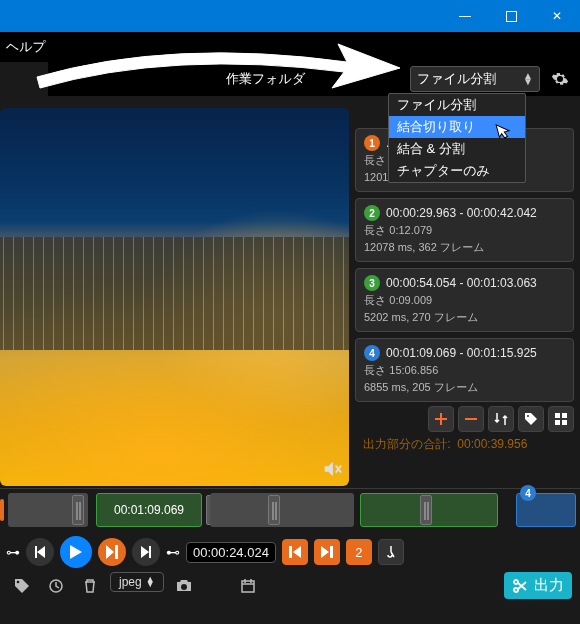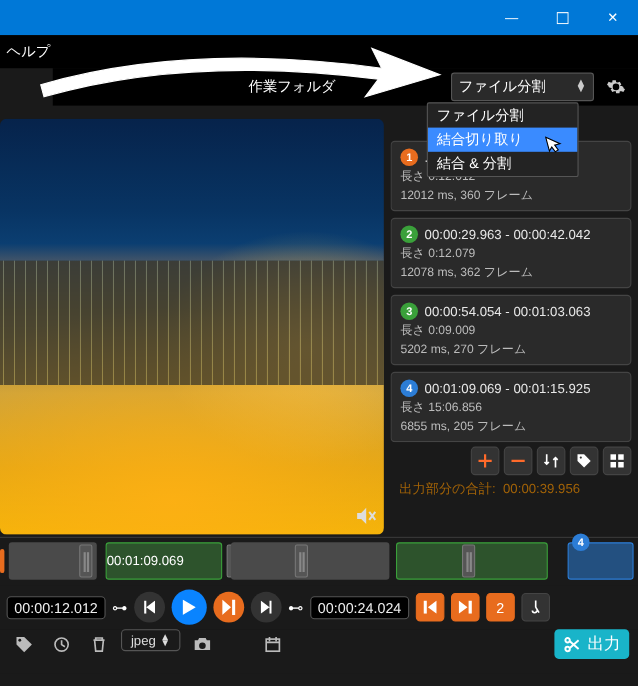--- a/index.html
+++ b/index.html
@@ -44,21 +44,21 @@
   .seg1 { margin-top:24px; } 
   
   .segtools { display:flex; justify-content:flex-end; gap:4px; padding:4px 6px 2px; }
   .segtools .btn { width:26px; height:26px; background:#333; border-radius:4px; display:flex; align-items:center; justify-content:center; font-size:15px; color:#fff; border:1px solid #444; }
   .btn.add{color:#ff6a2a;} .btn.rem{color:#ff6a2a;}
   .totals { text-align:left; font-size:12px; color:#a16207; padding:2px 8px 4px; }
   
   .timeline { height:44px; background:#1a1a1a; border-top:1px solid #3a3a3a; position:relative; margin-top:2px; }
   .tl-orange{position:absolute;left:0;top:10px;width:4px;height:22px;background:#e86c1e;border-radius:2px;}
   .tl-grey1{position:absolute;left:8px;top:4px;width:80px;height:34px;background:#4a4a4a;border-radius:3px;}
-  .tl-green{position:absolute;left:96px;top:4px;width:106px;height:34px;background:rgba(62,132,60,.55);border:1px solid #3aa03a;border-radius:3px;display:flex;align-items:center;font-size:12px;}
+  .tl-green{position:absolute;left:96px;top:4px;width:106px;height:34px;background:rgba(62,132,60,.55);border:1px solid #3aa03a;border-radius:3px;display:flex;align-items:center;justify-content:center;font-size:12px;}
   .tl-grey2{position:absolute;left:210px;top:4px;width:144px;height:34px;background:#4a4a4a;border-radius:3px;}
   .tl-green2{position:absolute;left:360px;top:4px;width:138px;height:34px;background:rgba(62,132,60,.55);border:1px solid #3aa03a;border-radius:3px;}
   .tl-blue{position:absolute;left:516px;top:4px;width:60px;height:34px;background:rgba(44,125,214,.55);border:1px solid #2c7dd6;border-radius:3px;}
   .tl-num4{position:absolute;left:520px;top:-4px;}
   .tl-handle{position:absolute;top:6px;width:12px;height:30px;background:#555;border:1px solid #777;border-radius:2px;}
   .tl-handle::after{content:"";position:absolute;left:3px;top:6px;width:2px;height:18px;background:#888;box-shadow:3px 0 #888;}
   
   .transport { height:40px; background:#1a1a1a; display:flex; align-items:center; gap:6px; padding:0 6px; }
   .tc{background:#000;border:1px solid #555;border-radius:4px;padding:2px 6px;font-size:13px;color:#eee;}
   .tbtn{width:28px;height:28px;border-radius:50%;display:flex;align-items:center;justify-content:center;font-size:14px;color:#fff;background:#333;}
@@ -106,20 +106,21 @@
     <svg width="18" height="18" viewBox="0 0 24 24" fill="#ccc">
         <path d="M12 8a4 4 0 100 8 4 4 0 000-8zm9 4a7 7 0 01-.1 1.2l2 1.5-2 3.4-2.3-.9a7 7 0 01-2 .1l-.4 2.5h-4l-.4-2.5a7 7 0 01-2-.1l-2.3.9-2-3.4 2-1.5A7 7 0 013 12a7 7 0 01.1-1.2l-2-1.5 2-3.4 2.3.9a7 7 0 012-.1L7.8 4h4l.4 2.5a7 7 0 012 .1l2.3-.9 2 3.4-2 1.5A7 7 0 0121 12z"></path>
       </svg>
   </div>
 </div>
 
 <div class="dropdown">
   <div class="item">ファイル分割</div>
   <div class="item sel">結合切り取り</div>
   <div class="item">結合 &amp; 分割</div>
+  <div class="item">チャプターのみ</div>
   <svg class="cursor" width="14" height="18" viewBox="0 0 14 18">
       <path d="M1 1l0 13 3-3 2 5 3-1-2-5 5 0z" fill="#fff" stroke="#000" stroke-width="1"></path>
     </svg>
 </div>
 
 <div class="main">
   <div class="preview">
     <div class="buildings"></div>
     <div class="vol">
       <svg width="22" height="22" viewBox="0 0 24 24" fill="#ddd">
@@ -210,21 +211,20 @@
   <div class="tl-handle" style="left:206px"></div>
   <div class="tl-grey2"></div>
   <div class="tl-handle" style="left:268px"></div>
   <div class="tl-green2"></div>
   <div class="tl-handle" style="left:420px"></div>
   <div class="tl-blue"></div>
   <span class="badge b4 tl-num4">4</span>
 </div>
 
 <div class="transport">
-  <span class="tc">00:00:12.012</span>
   <span style="color:#fff;font-size:14px;">⊶</span>
   <div class="tbtn">
       <svg width="10" height="12" fill="#fff">
         <path d="M10 0v12L2 6zM0 0h2v12H0z"></path>
       </svg>
     </div>
   <div class="tbtn play">
       <svg width="12" height="14" fill="#fff">
         <path d="M0 0v14l12-7z"></path>
       </svg>

